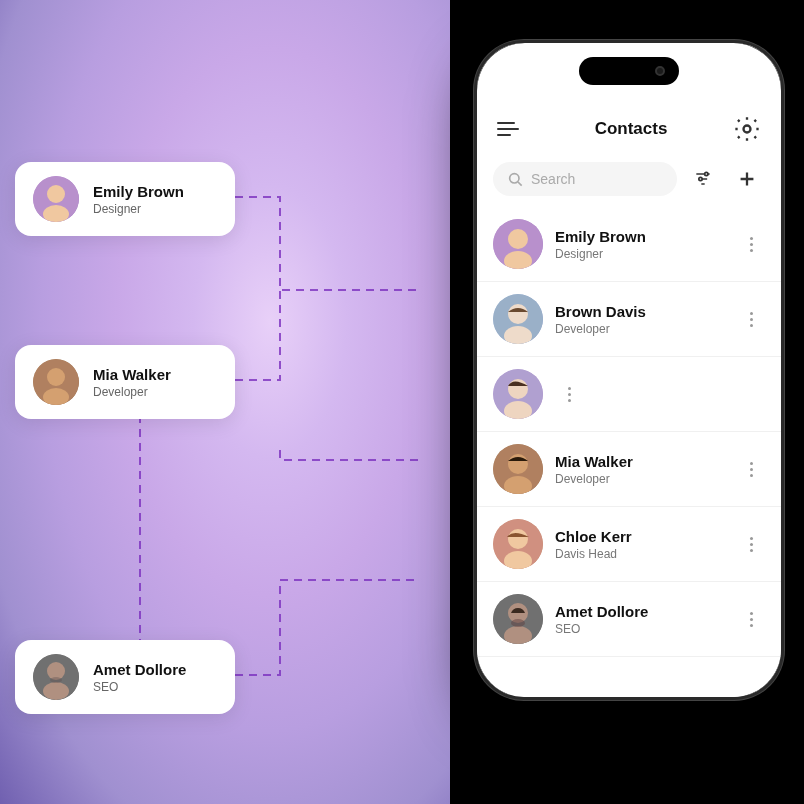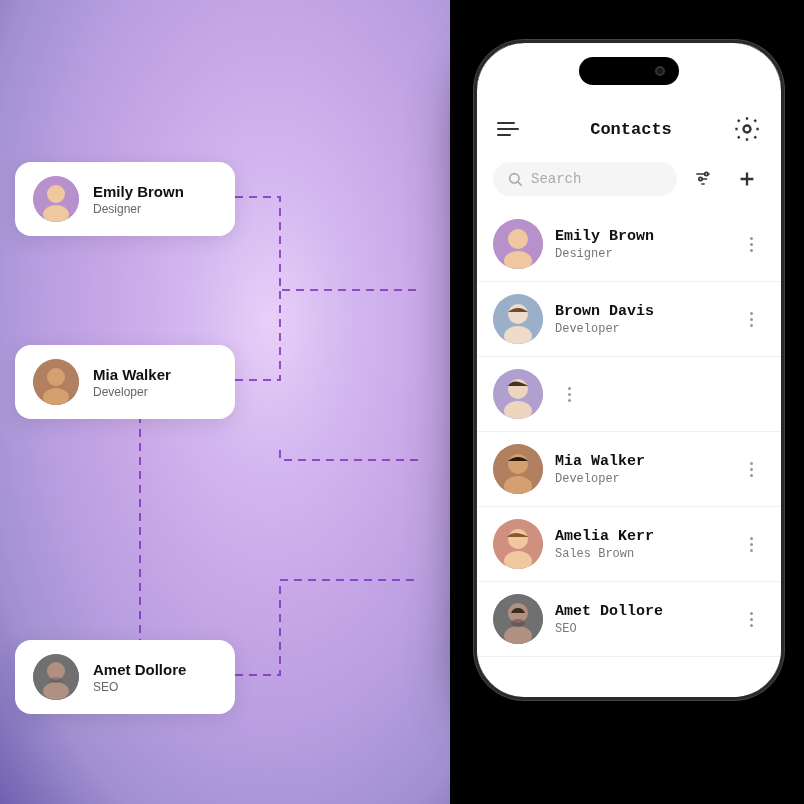--- a/index.html
+++ b/index.html
@@ -100,21 +100,20 @@
       height: 100%;
       background: #ffffff;
       border-radius: 50px;
       border: 3px solid #2a2a2a;
       position: relative;
       box-shadow:
         0 0 0 1px #444,
         0 20px 60px rgba(0,0,0,0.8),
         inset 0 0 0 1px #333;
       overflow: hidden;
-      font-family: Liberation Mono, monospace;
     }
 
     
     .dynamic-island {
       position: absolute;
       top: 14px;
       left: 50%;
       transform: translateX(-50%);
       width: 100px;
       height: 28px;
@@ -500,22 +499,22 @@
           <div class="contact-item">
             <div class="contact-avatar av-amelia">
               <svg viewBox="0 0 50 50" width="50" height="50">
                 <circle cx="25" cy="25" r="25" fill="#d09080"></circle>
                 <circle cx="25" cy="20" r="10" fill="#f0c8a0"></circle>
                 <ellipse cx="25" cy="42" rx="14" ry="10" fill="#f0c8a0"></ellipse>
                 <path d="M14 18 Q20 10 36 18" fill="#8a5530"></path>
               </svg>
             </div>
             <div class="contact-info">
-              <div class="contact-name">Amelia Kerr</div>
-              <div class="contact-role-tag">Sales Brown</div>
+              <div class="contact-name">Chloe Kerr</div>
+              <div class="contact-role-tag">Davis Head</div>
             </div>
             <div class="more-btn">
               <div class="dot"></div>
               <div class="dot"></div>
               <div class="dot"></div>
             </div>
           </div>
 
           <div class="contact-item">
             <div class="contact-avatar av-amet">

